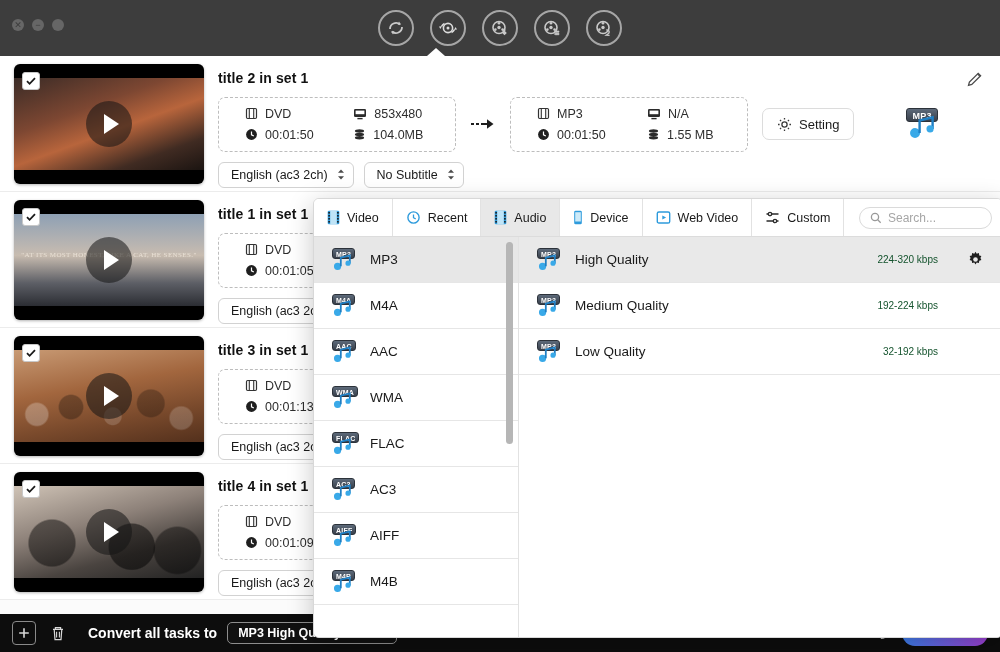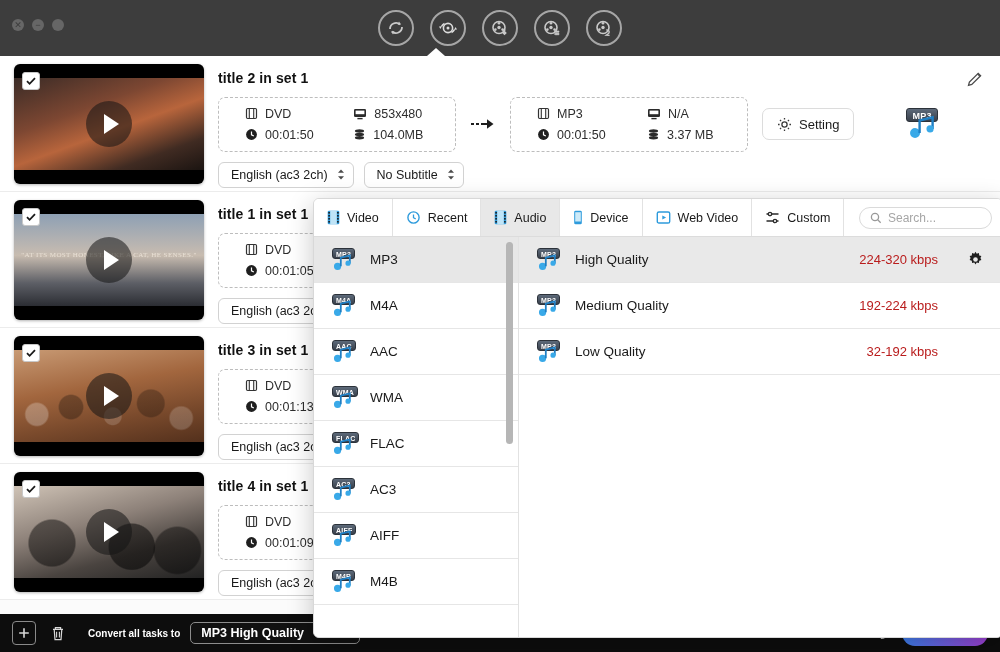--- a/index.html
+++ b/index.html
@@ -89,21 +89,21 @@
     font-family:"Liberation Sans", sans-serif; white-space:nowrap;
   }
   .noteicon .note { position:absolute; left:0; bottom:0; }
 
   
   .bottombar { position:absolute; left:0; top:614px; width:1000px; height:38px;
      background:#0d0d0d; display:flex; align-items:center; padding:0 12px; gap:10px; }
   .sqbtn { width:24px; height:24px; border:1px solid #8a8a8a; border-radius:4px;
      display:flex; align-items:center; justify-content:center; }
   .trashbtn { width:24px; height:24px; display:flex; align-items:center; justify-content:center; }
-  .cvtlabel { color:#fff; font-size:10px; font-weight:bold; margin-left:8px; }
+  .cvtlabel { color:#fff; font-size:14px; font-weight:bold; margin-left:8px; }
   .cvtsel { height:22px; min-width:170px; border:1px solid #8d8d8d; border-radius:5px;
      background:#111; color:#fff; font-size:12.5px; font-weight:bold; display:flex; align-items:center;
      padding:0 10px; }
   .mergewrap { margin-left:auto; display:flex; align-items:center; gap:10px; }
   .merge-txt { color:#cfcfcf; font-size:11px; }
   .cvtbtn { height:26px; padding:0 22px; border-radius:13px; color:#fff; font-size:12px;
      background:linear-gradient(90deg,#3b7ce8,#9b3fd0); display:flex; align-items:center; }
 
   
   .popup { position:absolute; left:313px; top:198px; width:690px; height:440px;
@@ -123,21 +123,21 @@
      border-bottom:1px solid #e6e6e6; font-size:13.5px; color:#1a1a1a; background:#fff; }
   .fmt.active { background:#e7e7e7; }
   .scroll { position:absolute; right:5px; top:5px; width:7px; height:391px; }
   .scroll .thumbbar { position:absolute; left:0; top:0; width:7px; height:202px;
      background:#b6b6b6; border-radius:4px; }
   .qcol { flex:1 1 auto; padding:0; background:#fff; }
   .qrow { height:46px; display:flex; align-items:center; padding:0 18px 0 16px;
      border-bottom:1px solid #e6e6e6; font-size:13.5px; color:#1a1a1a; gap:12px; }
   .qrow.active { background:#e9e9e9; }
   .qname { flex:0 0 auto; }
-  .qrate { margin-left:auto; font-size:13px; color:#b91c1c; }
+  .qrate { margin-left:auto; font-size:10px; color:#14532d; }
   .qgear { width:34px; display:flex; justify-content:flex-end; }
   .qgear.empty { opacity:0; }
 </style>
 </head>
 <body>
 
 <div id="app">
 
   <div class="titlebar">
     <div class="lights">
@@ -278,21 +278,21 @@
                   <path d="M6.5 3.4v3.4l2.3 1.3" fill="none" stroke="#fff" stroke-width="1.2"></path>
                 </svg>
               <span>00:01:50</span>
             </div>
             <div class="mcell">
               <svg width="13" height="13" viewBox="0 0 13 13">
                   <ellipse cx="6.5" cy="3" rx="4.6" ry="1.7" fill="#2b2b2b"></ellipse>
                   <ellipse cx="6.5" cy="6.4" rx="4.6" ry="1.7" fill="#2b2b2b"></ellipse>
                   <ellipse cx="6.5" cy="9.8" rx="4.6" ry="1.7" fill="#2b2b2b"></ellipse>
                 </svg>
-              <span>3.37 MB</span>
+              <span>1.55 MB</span>
             </div>
           </div>
           <div class="setting-btn">
             <svg width="15" height="15" viewBox="0 0 15 15">
                 <circle cx="7.5" cy="7.5" r="2.6" fill="none" stroke="#3a3a3a" stroke-width="1.3"></circle>
                 <g stroke="#3a3a3a" stroke-width="1.3">
                   <path d="M7.5 1v1.6M7.5 12.4V14M1 7.5h1.6M12.4 7.5H14M3 3l1.1 1.1M10.9 10.9L12 12M12 3l-1.1 1.1M4.1 10.9L3 12"></path>
                 </g>
               </svg>
             <span>Setting</span>

